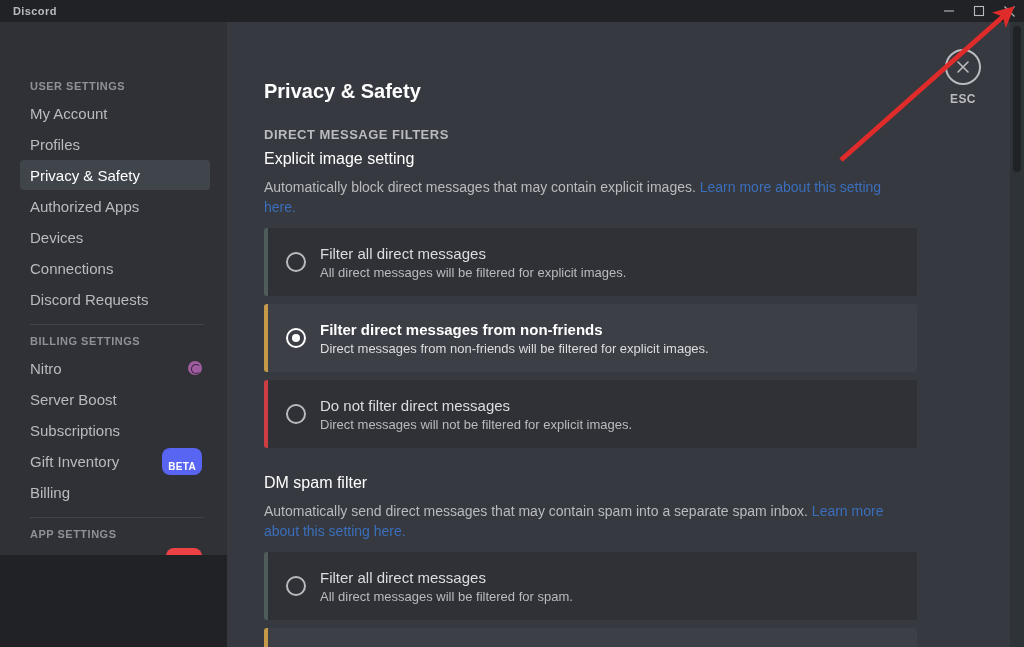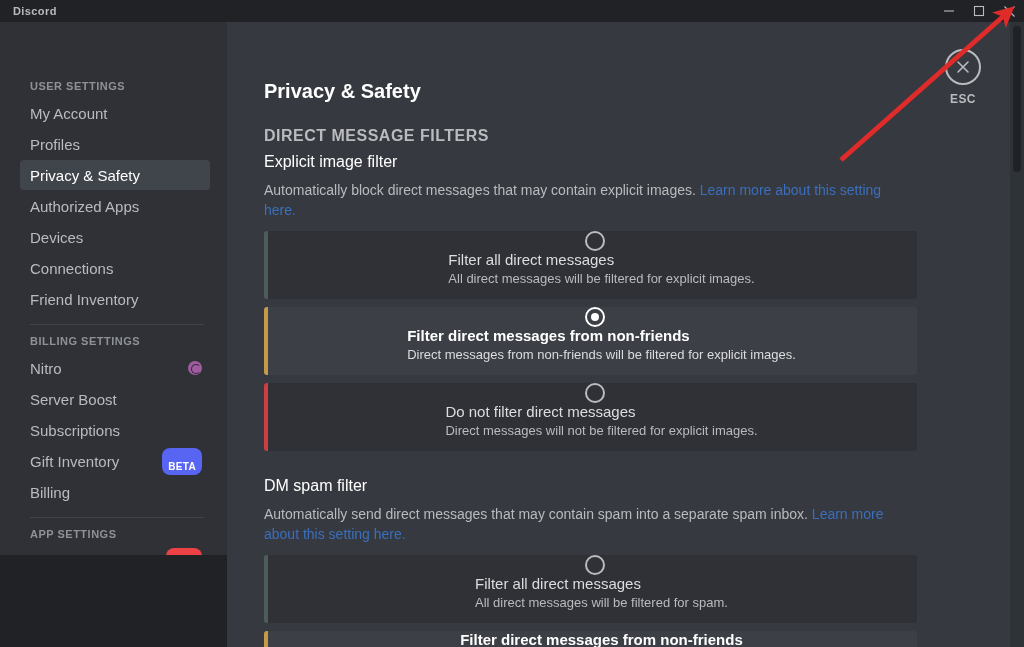--- a/index.html
+++ b/index.html
@@ -141,21 +141,21 @@
     padding: 58px 0 0 37px;
     width: 690px;
   }
   h1.page-title {
     font-size: 20px;
     font-weight: bold;
     color: #ffffff;
     margin-bottom: 24px;
   }
   .group-header {
-    font-size: 16px;
+    font-size: 13px;
     font-weight: bold;
     letter-spacing: 0.5px;
     color: #b9bbbe;
     margin-bottom: 8px;
   }
   h2.subhead {
     font-size: 16px;
     font-weight: normal;
     color: #ffffff;
     margin-bottom: 9px;
@@ -178,21 +178,20 @@
     position: relative;
     display: flex;
     align-items: center;
     height: 68px;
     background: #2f3136;
     border-radius: 3px;
     margin-bottom: 8px;
     padding-left: 18px;
     border-left: 4px solid transparent;
     overflow: hidden;
-    flex-direction: column;
   }
   .option.selected { background: #3c3f45; }
   .option.bar-green  { border-left-color: #4f5d5a; }
   .option.bar-yellow { border-left-color: #c79a4a; }
   .option.bar-red    { border-left-color: #ce3d42; }
 
   .radio {
     flex: none;
     width: 20px;
     height: 20px;
@@ -328,21 +327,21 @@
       <div class="nav-item">
         <span class="label">Authorized Apps</span>
       </div>
       <div class="nav-item">
         <span class="label">Devices</span>
       </div>
       <div class="nav-item">
         <span class="label">Connections</span>
       </div>
       <div class="nav-item">
-        <span class="label">Friend Inventory</span>
+        <span class="label">Discord Requests</span>
       </div>
 
       <div class="divider"></div>
 
       <div class="section-header">BILLING SETTINGS</div>
       <div class="nav-item">
         <span class="label">Nitro</span>
         <span class="nitro-icon"></span>
       </div>
       <div class="nav-item">
@@ -373,21 +372,21 @@
     </div>
   </nav>
 
   <main class="content">
     <div class="content-inner">
 
       <h1 class="page-title">Privacy &amp; Safety</h1>
 
       <div class="group-header">DIRECT MESSAGE FILTERS</div>
 
-      <h2 class="subhead">Explicit image filter</h2>
+      <h2 class="subhead">Explicit image setting</h2>
       <p class="desc"><span>Automatically block direct messages that may contain explicit images. </span><a href="#">Learn more about this setting here.</a></p>
 
       <div class="options">
 
         <div class="option bar-green">
           <span class="radio"></span>
           <span class="opt-text">
             <span class="opt-title">Filter all direct messages</span>
             <span class="opt-sub">All direct messages will be filtered for explicit images.</span>
           </span>

